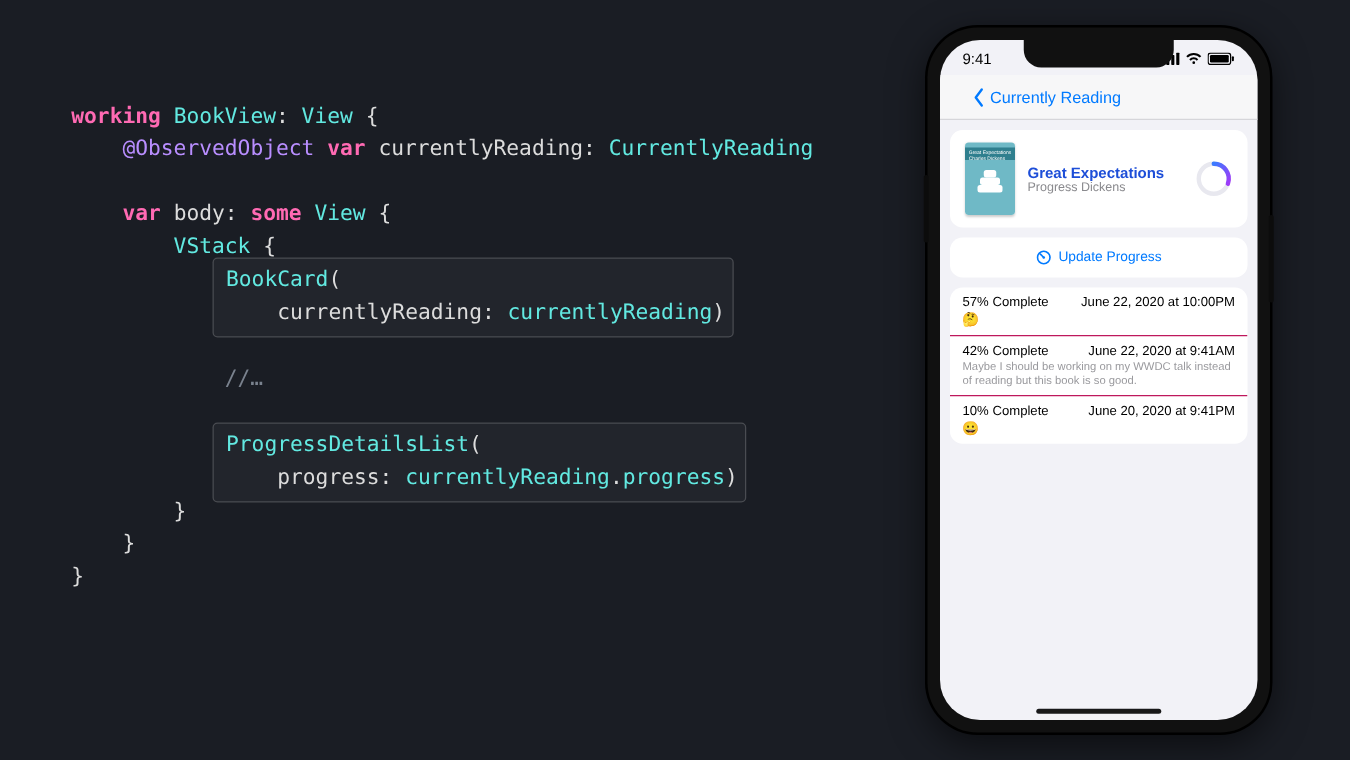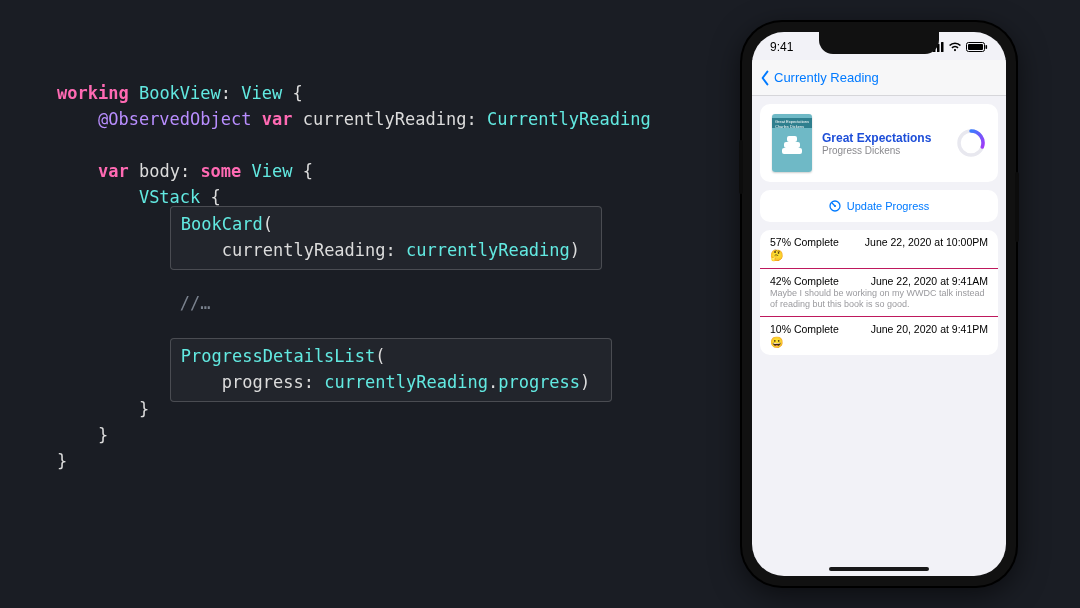--- a/index.html
+++ b/index.html
@@ -22,21 +22,21 @@
   .attr { color: #b98eff; }
   .prop { color: #62e9e1; }
   .pun  { color: #dcdcdc; }
   .com  { color: #7a828e; }
 
   .hlbox {
     display: inline-block;
     background: rgba(255,255,255,0.04);
     border: 1px solid rgba(255,255,255,0.18);
     border-radius: 4px;
-    padding: 4px 21px 6px 10px;
+    padding: 4px 6px 6px 10px;
     margin: -4px 11px -6px -10px;
   }
 
   
   .phone {
     position: absolute;
     right: 64px; top: 22px;
     width: 274px; height: 564px;
     background: #111;
     border-radius: 40px;
@@ -69,21 +69,21 @@
     display: flex; justify-content: space-between; align-items: center;
     padding: 0 18px; font-size: 12px; font-weight: 400; color: #000; z-index:4;
   }
   .status .right { display:flex; gap:4px; align-items:center; }
   .sig, .wifi, .bat { display:inline-block; }
   .sig svg, .wifi svg, .bat svg { display:block; }
 
   .nav {
     position:absolute; top:28px; left:0; right:0; height:36px;
     background:#f7f7f8; border-bottom:1px solid #d6d6da;
-    display:flex; align-items:center; padding:0 6px; gap:2px;
+    display:flex; align-items:center; padding:0 24px; gap:2px;
     color:#007aff; font-size:13px;
   }
   .nav svg { flex:0 0 auto; }
 
   .content { position:absolute; top:64px; left:0; right:0; bottom:0; overflow:hidden; }
 
   .card {
     background:#fff; margin:8px; border-radius:10px; padding:10px 12px;
     display:flex; align-items:center; gap:10px; position:relative;
   }

